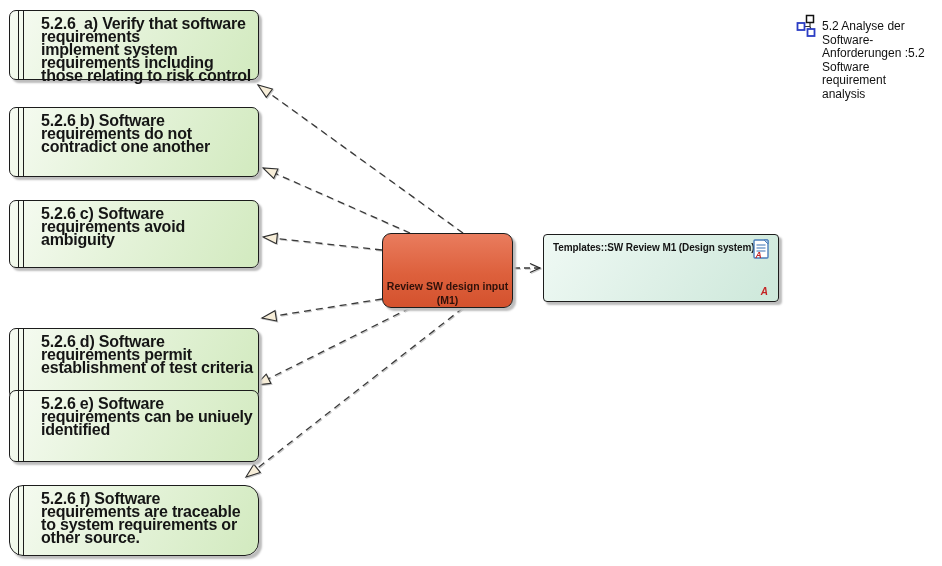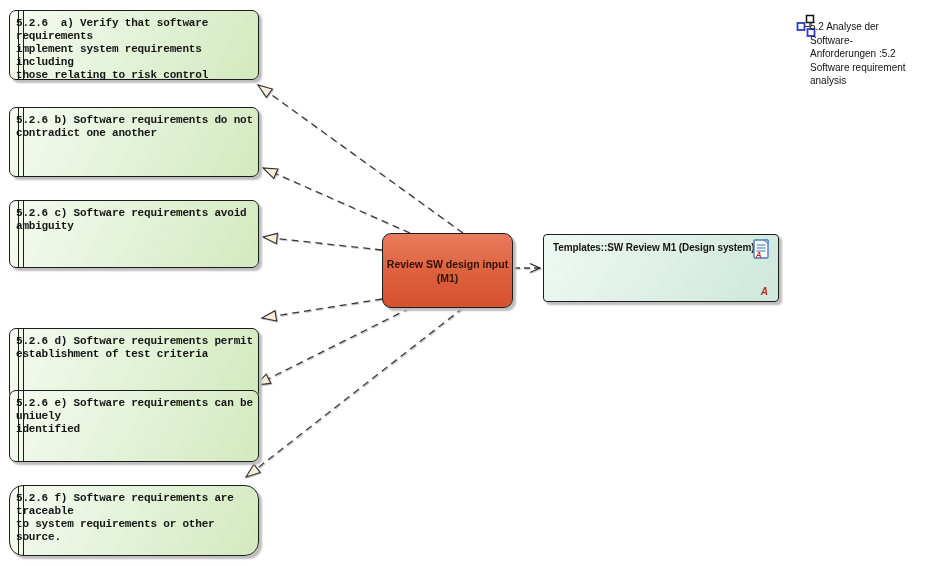--- a/index.html
+++ b/index.html
@@ -12,40 +12,40 @@
   .dashed{stroke-dasharray:7 5;}
   .dashed-short{stroke-dasharray:6 4;}
 
   .node{position:absolute;border:1.5px solid #1c1c1c;box-sizing:border-box;
     box-shadow:3px 3px 2px #bdbdbd;}
 
   .req{left:9px;width:250px;border-radius:7px;
     background:linear-gradient(118deg,#f6fbf2 0%,#e5f3da 45%,#d2eabf 100%);}
   .req .bars{position:absolute;top:0;bottom:0;left:8px;width:4px;
     border-left:1.5px solid #1c1c1c;border-right:1.5px solid #1c1c1c;}
-  .req .txt{position:relative;padding:6px 4px 4px 6px;font-size:11px;font-weight:700;
-    letter-spacing:-0.2px;line-height:13px;color:#151515;white-space:pre-wrap;font-family:Liberation Mono, monospace;}
+  .req .txt{position:relative;padding:6px 4px 4px 31px;font-size:16px;font-weight:700;
+    letter-spacing:-0.2px;line-height:13px;color:#151515;white-space:pre-wrap;}
 
   .activity{left:382px;top:233px;width:131px;height:75px;border-radius:9px;
     background:linear-gradient(180deg,#e97c5e 0%,#dd603c 55%,#d4522e 100%);
-    display:flex;align-items:center;justify-content:center;text-align:center;}
+    display:flex;align-items:flex-end;justify-content:center;text-align:center;}
   .activity .txt{font-size:10.5px;font-weight:700;color:#30110a;line-height:14px;
     white-space:pre-line;}
 
   .artifact{left:543px;top:234px;width:236px;height:68px;border-radius:4px;
     background:linear-gradient(125deg,#eff9f4 0%,#def0e7 50%,#cde8da 100%);}
   .artifact .title{padding:7px 26px 0 9px;font-size:10px;font-weight:700;
     letter-spacing:-0.1px;color:#141414;white-space:nowrap;}
   .artifact .corner-a{position:absolute;right:10px;bottom:4px;color:#c42222;
     font-weight:700;font-style:italic;font-size:10px;}
   .artifact .docicon{position:absolute;right:8px;top:4px;}
 
   .legend{position:absolute;left:796px;top:12px;width:140px;}
   .legend .licon{position:absolute;left:0;top:2px;}
-  .legend .ltxt{position:absolute;left:14px;top:8px;width:112px;font-size:10px;
+  .legend .ltxt{position:absolute;left:26px;top:8px;width:112px;font-size:12px;
     font-weight:400;color:#111;line-height:13.5px;white-space:pre-line;}
 </style>
 </head>
 <body>
 
 <div class="canvas">
 
   <svg class="connectors">
     <defs>
       <marker id="mHollow" markerUnits="userSpaceOnUse" markerWidth="18" markerHeight="14" refX="15" refY="6" orient="auto">

